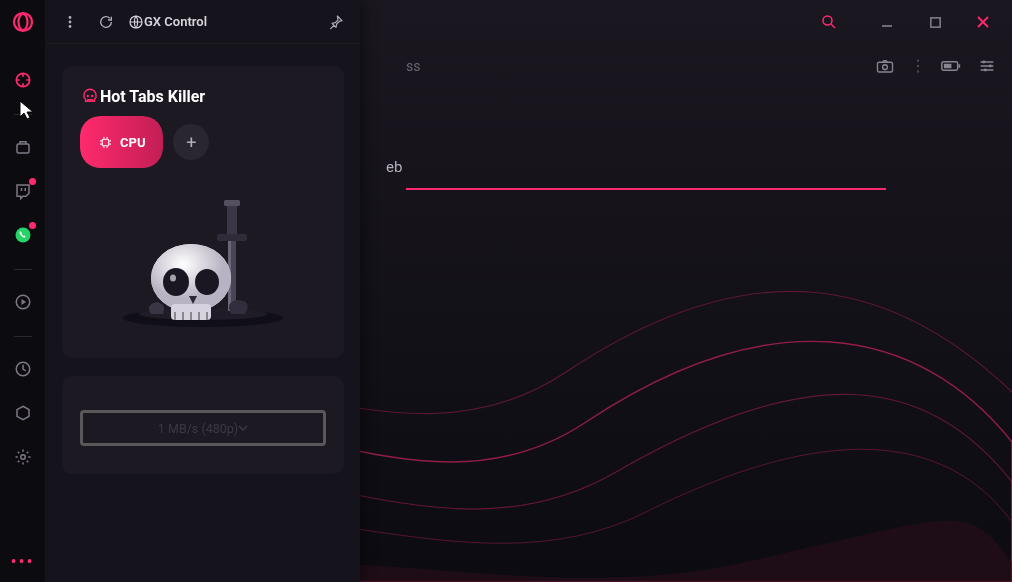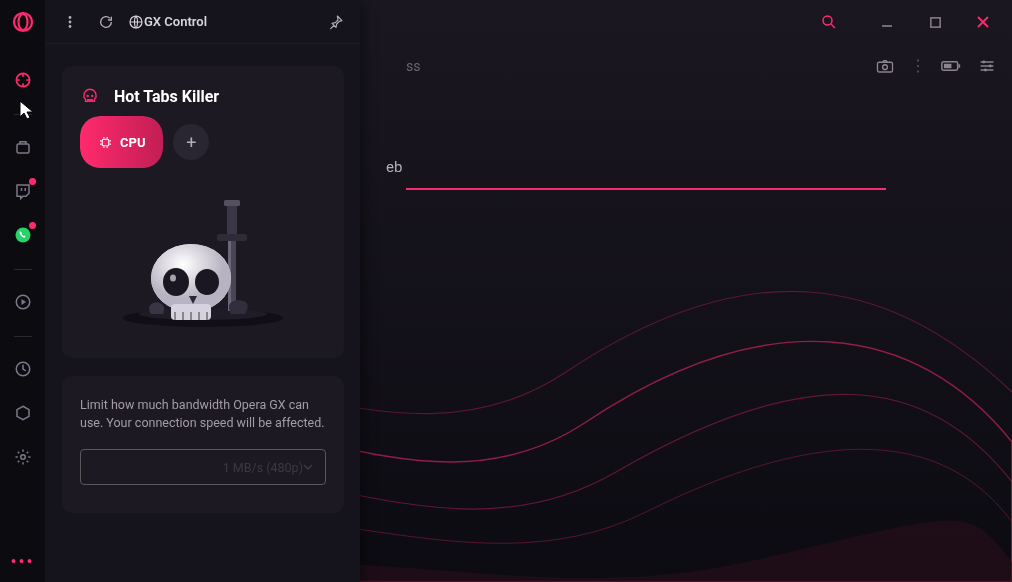--- a/index.html
+++ b/index.html
@@ -67,41 +67,41 @@
     border-bottom:1px solid rgba(255,255,255,0.04);
   }
   .panel-head .ph-btn { width:28px;height:28px;display:flex;align-items:center;justify-content:center;color:#b3adb9;cursor:pointer;border-radius:4px;}
   .panel-head .ph-title { display:flex;align-items:center;color:#d8d4de;font-size:13px;font-weight:600;}
   .panel-head .spacer { flex:1; }
   .panel-body { flex:1; overflow:hidden; padding:22px 16px 0; }
 
   .card {
     background:#1c1923; border-radius:10px; padding:20px 18px 22px; margin-bottom:18px;
   }
-  .card-head { display:flex; align-items:center; gap:14px; margin-bottom:10px;}
+  .card-head { display:flex; align-items:center; gap:0; margin-bottom:10px;}
   .card-head .c-icon { width:20px;height:20px;display:flex;align-items:center;justify-content:center;color:#ff2a6d;}
   .card-title { font-size:16px; font-weight:700; color:#ffffff; }
   .card-sub { font-size:12.5px; color:#a39ca9; margin-bottom:18px; line-height:1.4;}
 
   .segmented { display:flex; align-items:center; gap:10px;}
   .seg-group { display:flex; background:#2a2631; border-radius:20px; height:52px; overflow:hidden;}
   .seg { display:flex; align-items:center; gap:8px; padding:0 18px; font-size:13px; font-weight:700; color:#c9c3cf; cursor:pointer; }
   .seg.active { background:linear-gradient(90deg,#ff2a6d 0%, #c21e55 100%); color:#fff; border-radius:20px;}
   .seg .seg-icon {width:14px;height:14px;display:flex;align-items:center;justify-content:center;}
   .add-btn { width:36px;height:36px;border-radius:50%;background:#2a2631;color:#b3adb9;display:flex;align-items:center;justify-content:center;cursor:pointer;font-size:18px;}
 
   .illus { margin-top:18px; display:flex; justify-content:center; }
 
   .card-head .toggle-wrap { margin-left:auto; }
   .toggle { width:40px; height:20px; background:#3a3542; border-radius:12px; position:relative; cursor:pointer;}
   .toggle .knob { position:absolute; left:2px; top:2px; width:16px;height:16px;border-radius:50%; background:#d8d4de;}
   .select-dis {
-    margin-top:14px; height:36px; border:1px solid #737373; border-radius:4px;
+    margin-top:14px; height:36px; border:3px solid #737373; border-radius:4px;
     display:flex; align-items:center; padding:0 12px; color:#4a4552; font-size:12.5px;
-    justify-content:flex-end; opacity:0.7;
+    justify-content:center; opacity:0.7;
   }
 
   
   .cursor { position:absolute; left:18px; top:99px; z-index:30; pointer-events:none;}
 
   svg { display:block; }
 </style>
 </head>
 <body>
 
@@ -323,21 +323,20 @@
             <path d="M86 110 l4 8 l4 -8 z" fill="#2b2834"></path>
             <path d="M72 126 v8 M80 126 v8 M88 126 v8 M96 126 v8 M104 126 v8" stroke="#888" stroke-width="2"></path>
 
             <path d="M48 128 q-6 -10 6 -12 q10 2 6 12 z" fill="#3a3544"></path>
             <path d="M142 128 q8 -14 -8 -14 q-12 2 -6 14 z" fill="#322e3d"></path>
           </svg>
         </div>
       </div>
 
       <div class="card" style="padding-bottom:28px;">
-        <div class="card-sub">Limit how much bandwidth Opera GX can use. Your connection speed will be affected.</div>
         <div class="select-dis">
           <span>1 MB/s (480p)</span>
           <span>
             <svg width="10" height="6" viewBox="0 0 10 6">
                 <path d="M1 1l4 4 4-4" fill="none" stroke="currentColor" stroke-width="1.6"></path>
               </svg>
           </span>
         </div>
       </div>
 

